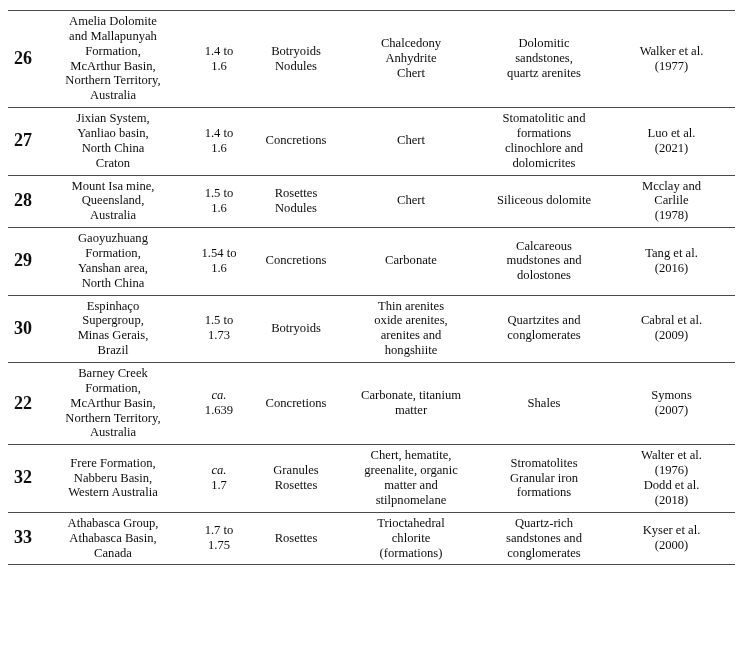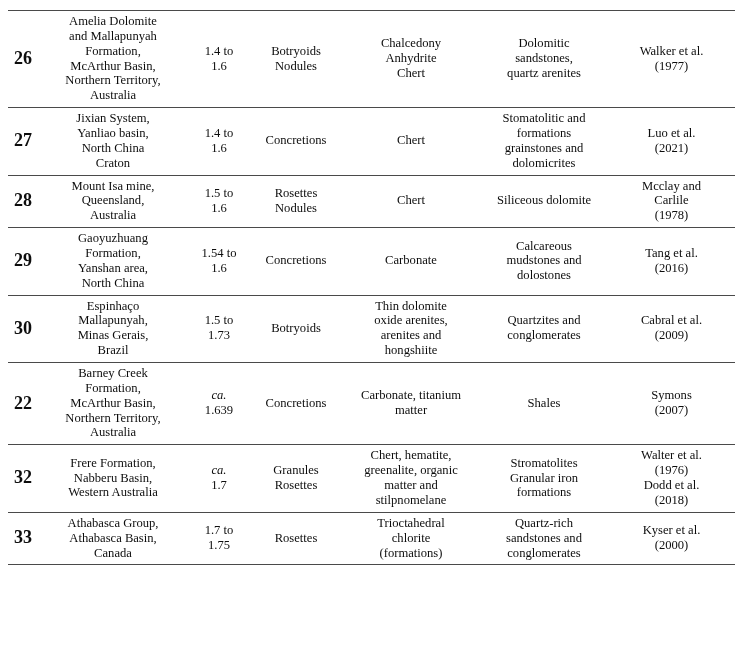--- a/index.html
+++ b/index.html
@@ -132,21 +132,21 @@
           </td>
           <td>
             <span class="line">Concretions</span>
           </td>
           <td>
             <span class="line">Chert</span>
           </td>
           <td>
             <span class="line">Stomatolitic and</span>
             <span class="line">formations</span>
-            <span class="line">grainstones and</span>
+            <span class="line">clinochlore and</span>
             <span class="line">dolomicrites</span>
           </td>
           <td>
             <span class="line">Luo et al.</span>
             <span class="line">(2021)</span>
           </td>
         </tr>
         <tr>
           <td class="num">28</td>
           <td>
@@ -199,33 +199,33 @@
           </td>
           <td>
             <span class="line">Tang et al.</span>
             <span class="line">(2016)</span>
           </td>
         </tr>
         <tr>
           <td class="num">30</td>
           <td>
             <span class="line">Espinhaço</span>
-            <span class="line">Mallapunyah,</span>
+            <span class="line">Supergroup,</span>
             <span class="line">Minas Gerais,</span>
             <span class="line">Brazil</span>
           </td>
           <td>
             <span class="line">1.5 to</span>
             <span class="line">1.73</span>
           </td>
           <td>
             <span class="line">Botryoids</span>
           </td>
           <td>
-            <span class="line">Thin dolomite</span>
+            <span class="line">Thin arenites</span>
             <span class="line">oxide arenites,</span>
             <span class="line">arenites and</span>
             <span class="line">hongshiite</span>
           </td>
           <td>
             <span class="line">Quartzites and</span>
             <span class="line">conglomerates</span>
           </td>
           <td>
             <span class="line">Cabral et al.</span>

